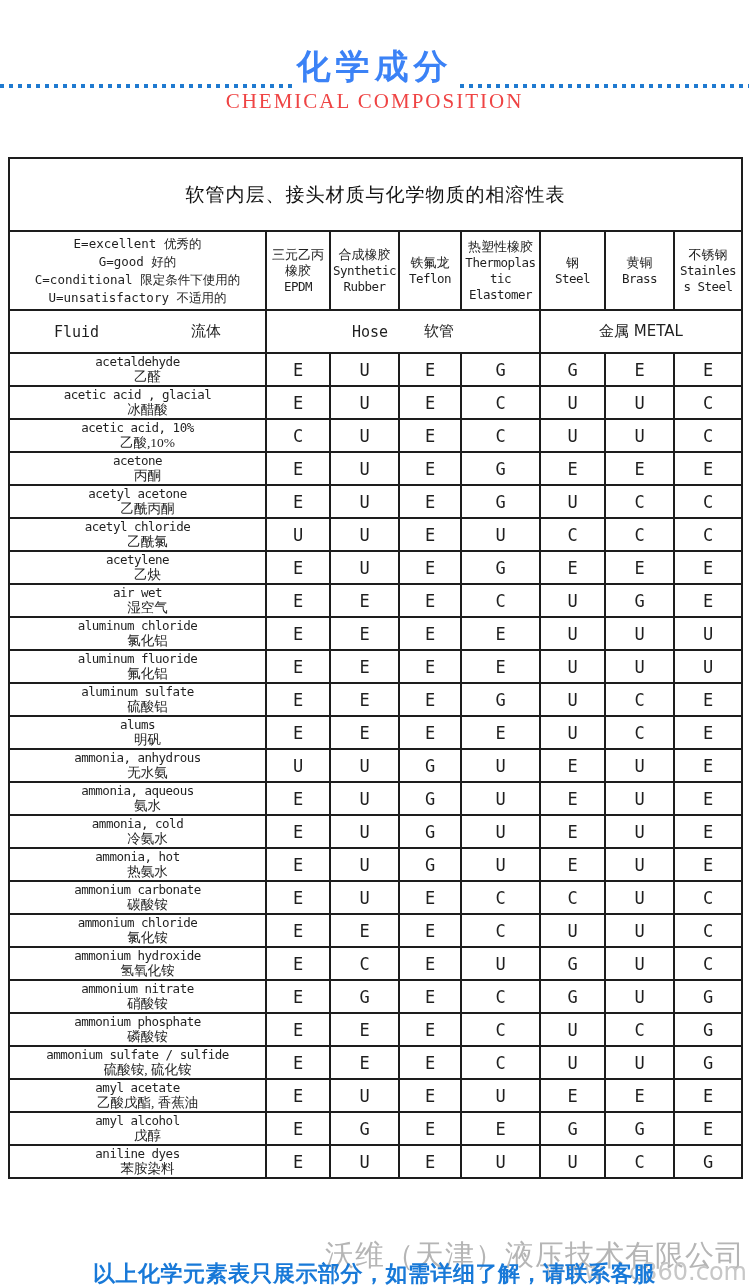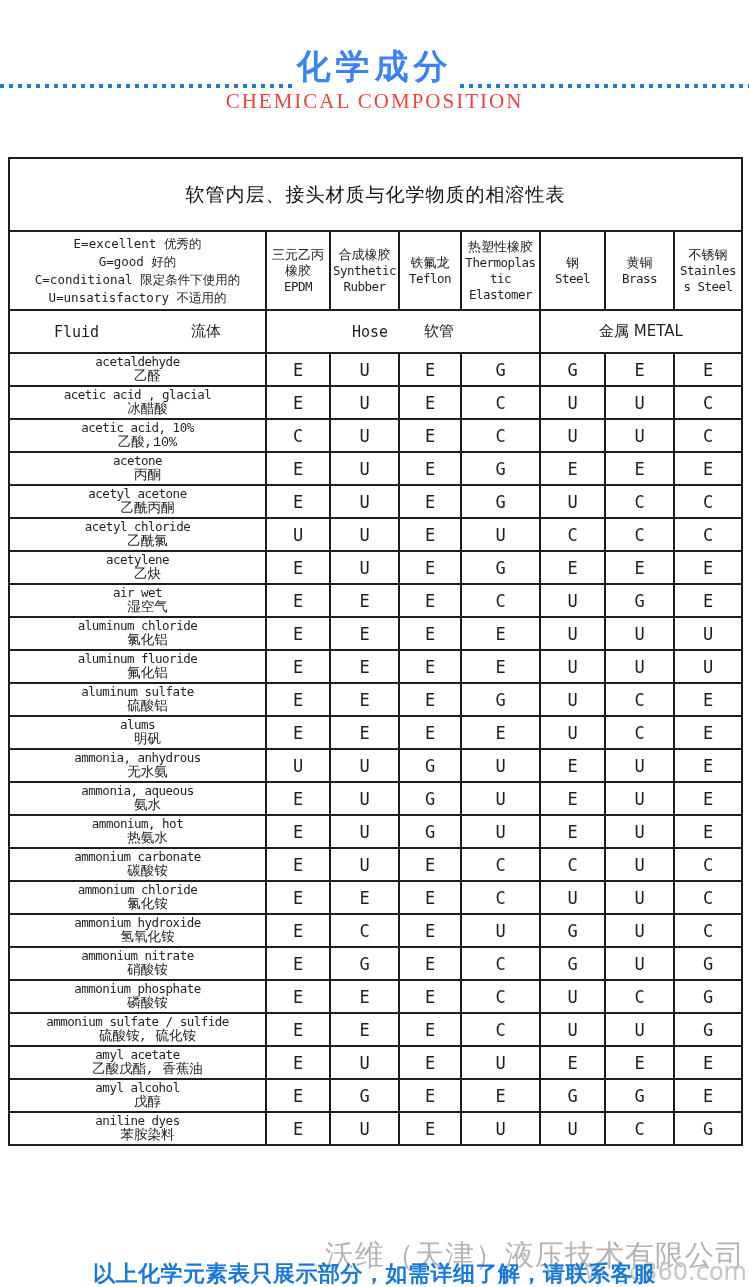--- a/index.html
+++ b/index.html
@@ -39,21 +39,21 @@
     font-family:"DejaVu Sans Mono",monospace;}
   td.mat .cn{font-family:"DejaVu Sans",sans-serif;font-size:13px;line-height:16px;}
   td.mat .en{font-size:12.5px;line-height:16px;letter-spacing:-0.5px;}
   .r-sub td{height:41px;font-size:15px;}
   .sub-wrap{display:flex;justify-content:space-between;align-items:center;padding:0 44px;text-align:right;}
   .sub-wrap .cn,.hose-wrap .cn{font-family:"DejaVu Sans",sans-serif;}
   .hose-wrap{display:flex;justify-content:center;align-items:flex-end;gap:36px;}
   .sub-metal-txt{font-family:"DejaVu Sans",sans-serif;font-size:15px;}
   tbody tr{height:27px;}
   td.fluid .en{font-size:12.5px;line-height:15px;letter-spacing:-0.5px;}
-  td.fluid .cn{font-family:Liberation Mono, monospace;font-size:13.5px;line-height:16px;padding-left:20px;}
+  td.fluid .cn{font-family:Liberation Serif, serif;font-size:13.5px;line-height:16px;padding-left:20px;}
   td.rate{font-size:17px;}
   
   .company{
     position:absolute;top:1236px;right:4px;z-index:1;
     font-family:"DejaVu Sans",sans-serif;font-size:29px;color:#b5b5b5;letter-spacing:1px;
   }
   .wm{
     position:absolute;top:1258px;z-index:1;
     font-family:"DejaVu Sans",sans-serif;font-size:24px;color:#c7c7c7;
   }
@@ -328,21 +328,34 @@
           <td class="rate">E</td>
           <td class="rate">U</td>
           <td class="rate">G</td>
           <td class="rate">U</td>
           <td class="rate">E</td>
           <td class="rate">U</td>
           <td class="rate">E</td>
         </tr>
         <tr>
           <td class="fluid">
-            <div class="en">ammonium, hot</div>
+            <div class="en">ammonia, cold</div>
+            <div class="cn">冷氨水</div>
+          </td>
+          <td class="rate">E</td>
+          <td class="rate">U</td>
+          <td class="rate">G</td>
+          <td class="rate">U</td>
+          <td class="rate">E</td>
+          <td class="rate">U</td>
+          <td class="rate">E</td>
+        </tr>
+        <tr>
+          <td class="fluid">
+            <div class="en">ammonia, hot</div>
             <div class="cn">热氨水</div>
           </td>
           <td class="rate">E</td>
           <td class="rate">U</td>
           <td class="rate">G</td>
           <td class="rate">U</td>
           <td class="rate">E</td>
           <td class="rate">U</td>
           <td class="rate">E</td>
         </tr>

